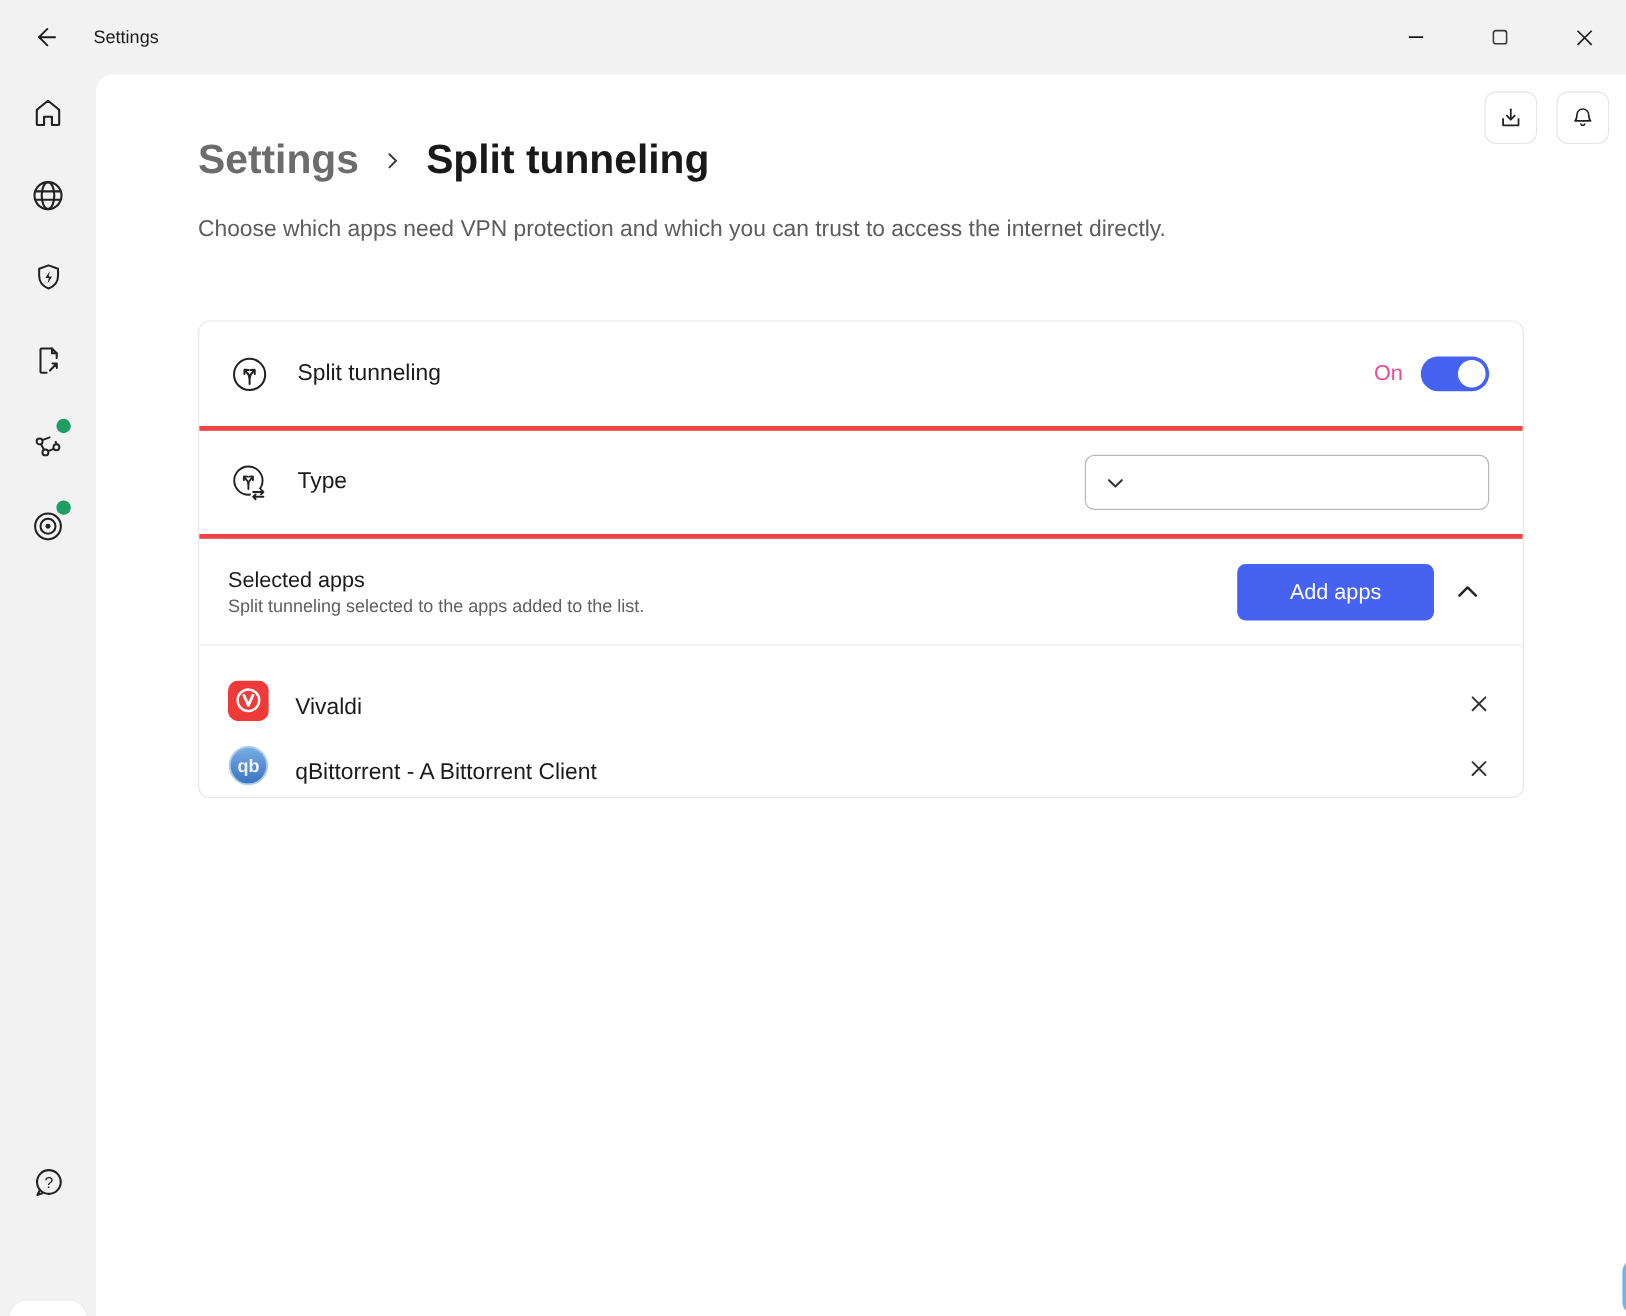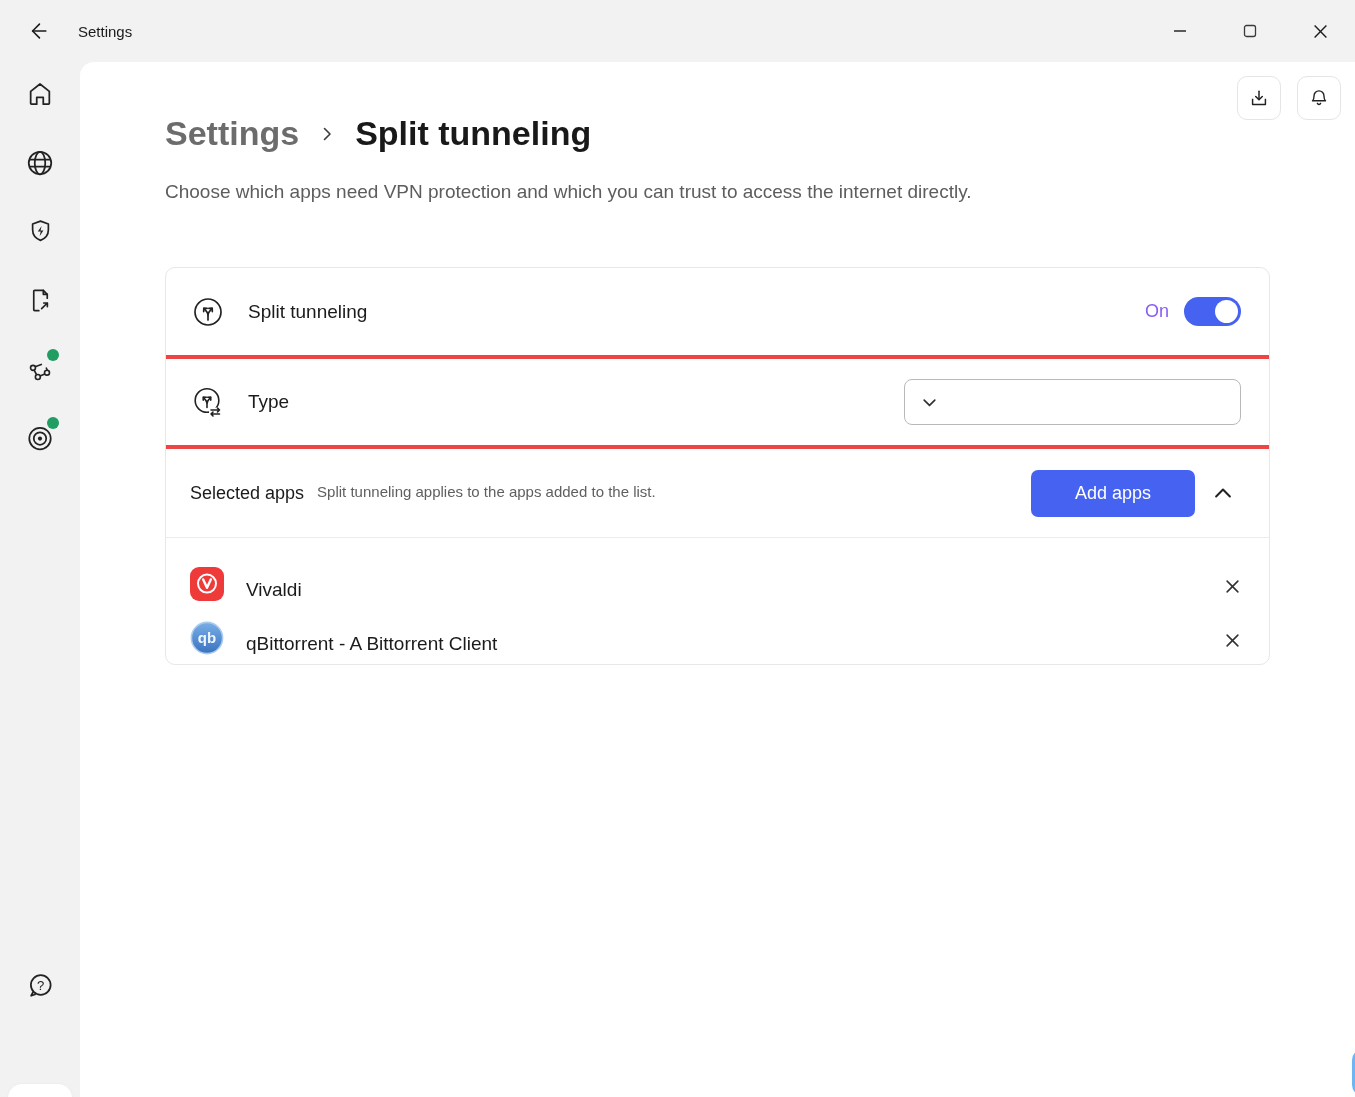--- a/index.html
+++ b/index.html
@@ -37,30 +37,30 @@
 
   
   .card { position:absolute; left:85px; top:205px; width:1105px; border:1px solid #e7e7e7; border-radius:10px; background:#fff; overflow:hidden; }
   .row { display:flex; align-items:center; padding:0 28px 0 24px; }
   .row + .row { border-top:4px solid #ef4444; }
   .row-icon { width:36px; height:36px; flex:0 0 36px; display:flex; align-items:center; justify-content:center; }
   .row-label { font-size:19px; margin-left:22px; color:#1b1b1b; }
   .spacer { flex:1; }
 
   .row-toggle { height:87px; }
-  .toggle-state { font-size:18px; color:#8b5cf6; margin-right:15px; }
+  .toggle-state { font-size:18px; color:#ec4899; margin-right:15px; }
   .toggle { width:57px; height:29px; border-radius:15px; background:var(--accent); border:none; position:relative; cursor:pointer; }
   .toggle .knob { position:absolute; top:3px; right:3px; width:23px; height:23px; border-radius:50%; background:#fff; }
 
   .row-type { height:90px; }
   .dropdown { width:337px; height:46px; border:1px solid #b9b9b9; border-radius:8px; background:#fff; display:flex; align-items:center; padding:0 16px; cursor:pointer; }
   .dropdown-value { font-size:17.5px; color:#1b1b1b; flex:1; text-align:left; }
 
   .row-selected { height:92px; }
-  .sel-texts { display:flex; flex-direction:row; gap:13px; }
+  .sel-texts { display:flex; flex-direction:column; gap:3px; }
   .sel-title { font-size:18px; color:#1b1b1b; }
   .sel-sub { font-size:15px; color:#5f5f5f; }
   .add-btn { height:47px; padding:0 44px; background:var(--accent); color:#fff; font-size:18px; font-family:inherit; border:none; border-radius:7px; cursor:pointer; }
   .collapse-btn { width:36px; height:36px; margin-left:10px; background:transparent; border:none; display:flex; align-items:center; justify-content:center; cursor:pointer; }
 
   .apps { border-top:1px solid #ececec; padding:9px 0; }
   .app-row { display:flex; align-items:flex-end; height:54px; padding:0 24px; }
   .app-name { font-size:19px; margin-left:22px; color:#1b1b1b; }
   .remove-btn { width:30px; height:30px; margin-right:-2px; background:transparent; border:none; display:flex; align-items:center; justify-content:center; cursor:pointer; border-radius:6px; }
 
@@ -253,21 +253,21 @@
           <svg width="17" height="17" viewBox="0 0 16 16" fill="none" stroke="#333" stroke-width="1.6" stroke-linecap="round" stroke-linejoin="round">
               <path d="m3 5.8 5 5 5-5"></path>
             </svg>
         </span>
       </button>
     </div>
 
     <div class="row row-selected">
       <span class="sel-texts">
         <span class="sel-title">Selected apps</span>
-        <span class="sel-sub">Split tunneling applies to the apps added to the list.</span>
+        <span class="sel-sub">Split tunneling selected to the apps added to the list.</span>
       </span>
       <span class="spacer"></span>
       <button class="add-btn">Add apps</button>
       <button class="collapse-btn">
         <span>
           <svg width="22" height="22" viewBox="0 0 16 16" fill="none" stroke="#222" stroke-width="1.5" stroke-linecap="round" stroke-linejoin="round">
               <path d="m3 10.5 5-5 5 5"></path>
             </svg>
         </span>
       </button>

